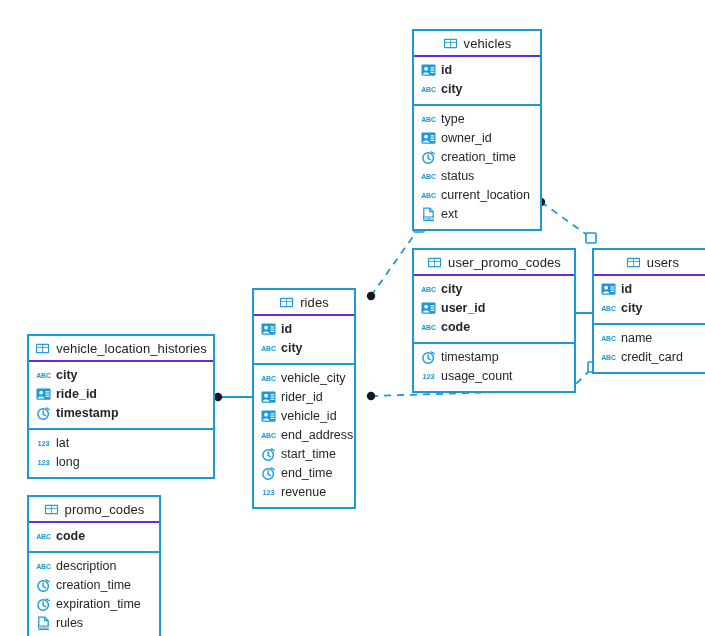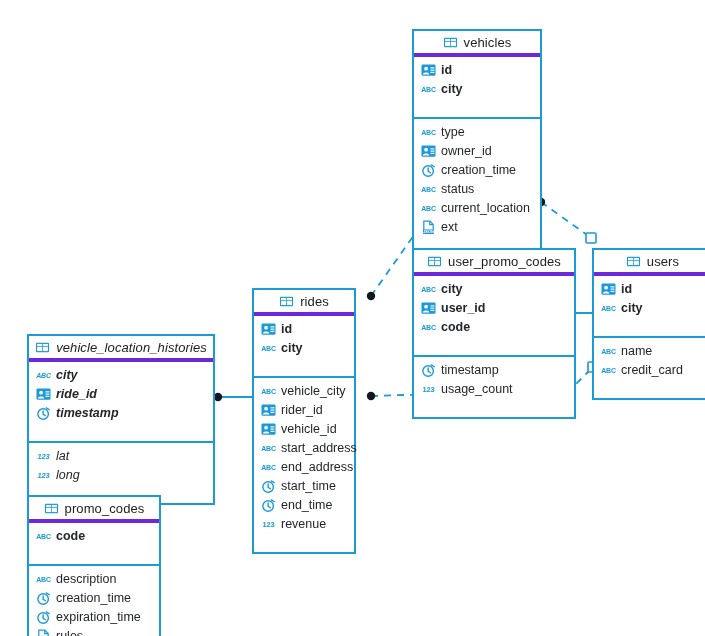--- a/index.html
+++ b/index.html
@@ -15,29 +15,29 @@
     position:absolute;
     background:#ffffff;
     border:2px solid #1b9ad6;
     box-sizing:border-box;
     z-index:5;
   }
   .tbl-header{
     height:26px;
     display:flex;align-items:center;justify-content:center;
     gap:6px;
-    border-bottom:4px solid #6d28d9;
+    border-bottom:2px solid #6d28d9;
     background:#ffffff;
     padding:4px 8px;
     box-sizing:border-box;
   }
   .tbl-title{
     font-size:13px;color:#222222;white-space:nowrap;letter-spacing:.1px;
   }
-  .section{padding:4px 0 18px 0;}
+  .section{padding:4px 0 5px 0;}
   .section.pk{border-bottom:2px solid #1b9ad6;}
   .row{
     display:flex;align-items:center;gap:5px;
     height:19px;padding:0 8px 0 7px;box-sizing:border-box;
     font-size:12.5px;color:#23272b;white-space:nowrap;
   }
   .row.bold .fname{font-weight:bold;}
   .fname{line-height:1;}
 
   
@@ -361,28 +361,20 @@
             </svg>
           </span>
           <span class="fname">vehicle_id</span>
         </div>
         <div class="row">
           <span>
             <svg class="ico" viewBox="0 0 18 16" xmlns="http://www.w3.org/2000/svg">
               <text x="9" y="11.4" font-family="Liberation Sans, sans-serif" font-size="8.4" font-weight="bold" fill="#1b9ad6" text-anchor="middle" letter-spacing="-0.2">ABC</text>
             </svg>
           </span>
-          <span class="fname">start_address</span>
-        </div>
-        <div class="row">
-          <span>
-            <svg class="ico" viewBox="0 0 18 16" xmlns="http://www.w3.org/2000/svg">
-              <text x="9" y="11.4" font-family="Liberation Sans, sans-serif" font-size="8.4" font-weight="bold" fill="#1b9ad6" text-anchor="middle" letter-spacing="-0.2">ABC</text>
-            </svg>
-          </span>
           <span class="fname">end_address</span>
         </div>
         <div class="row">
           <span>
             <svg class="ico" viewBox="0 0 16 16" xmlns="http://www.w3.org/2000/svg">
               <circle cx="7.6" cy="8.6" r="5.6" fill="none" stroke="#1b9ad6" stroke-width="1.5"></circle>
               <path d="M7.6 5.2 L7.6 8.8 L10.2 10.4" fill="none" stroke="#1b9ad6" stroke-width="1.5" stroke-linecap="round"></path>
               <path d="M11.0 2.0 L14.2 4.0" stroke="#1b9ad6" stroke-width="1.5" stroke-linecap="round"></path>
             </svg>
           </span>
@@ -401,21 +393,21 @@
         <div class="row">
           <span>
             <svg class="ico" viewBox="0 0 18 16" xmlns="http://www.w3.org/2000/svg">
               <text x="9" y="11.6" font-family="Liberation Sans, sans-serif" font-size="9" font-weight="bold" fill="#1b9ad6" text-anchor="middle" letter-spacing="-0.3">123</text>
             </svg>
           </span>
           <span class="fname">revenue</span>
         </div>
       </div>
     </div>
-    <div class="table" style="left: 27px; top: 334px; width: 188px; font-style: italic;">
+    <div class="table" style="left: 27px; top: 334px; width: 188px;">
       <div class="tbl-header">
         <span>
           <svg class="ico" viewBox="0 0 16 16" xmlns="http://www.w3.org/2000/svg">
             <rect x="1" y="3" width="14" height="10" rx="1" fill="#1b9ad6"></rect>
             <rect x="2.2" y="4.2" width="5.4" height="2.1" fill="#ffffff"></rect>
             <rect x="8.4" y="4.2" width="5.4" height="2.1" fill="#ffffff"></rect>
             <rect x="2.2" y="7.2" width="5.4" height="4.6" fill="#ffffff"></rect>
             <rect x="8.4" y="7.2" width="5.4" height="4.6" fill="#ffffff"></rect>
           </svg>
         </span>

